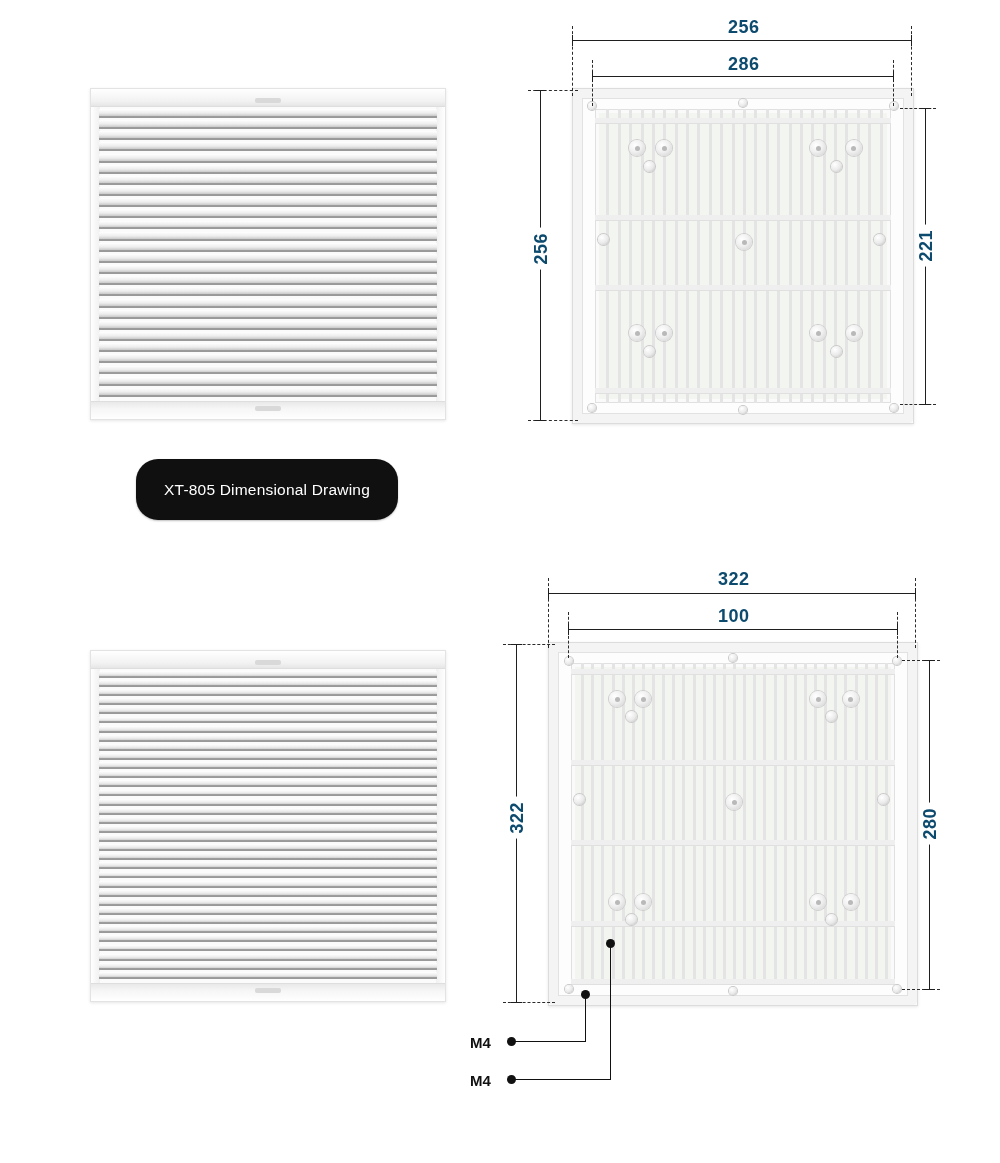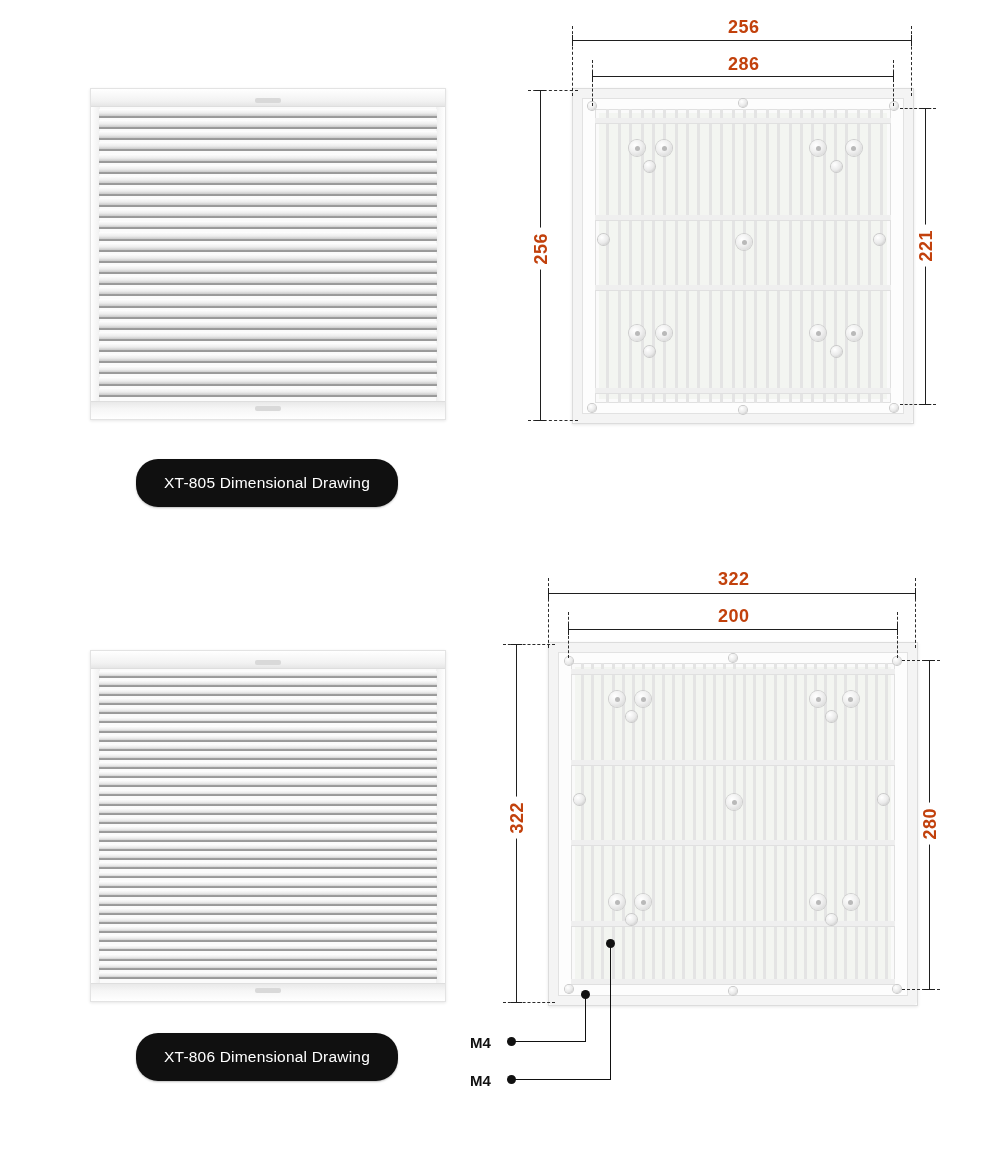--- a/index.html
+++ b/index.html
@@ -184,21 +184,21 @@
   .tick-h {
     position: absolute;
     height: 1px;
     width: 11px;
     background: #1f1f1f;
   }
   .dim-text {
     position: absolute;
     font-size: 18px;
     font-weight: bold;
-    color: #c2410c;
+    color: #0c4a6e;
     background: #ffffff;
     padding: 0 5px;
     letter-spacing: 0.5px;
   }
   .dim-text.vertical {
     writing-mode: vertical-rl;
     transform: rotate(180deg);
     padding: 5px 0;
   }
   .callout-label {
@@ -255,21 +255,21 @@
         <div class="louvre" style="top: 211.923px; height: 8.95385px;"></div>
         <div class="louvre" style="top: 223.077px; height: 8.95385px;"></div>
         <div class="louvre" style="top: 234.231px; height: 8.95385px;"></div>
         <div class="louvre" style="top: 245.385px; height: 8.95385px;"></div>
         <div class="louvre" style="top: 256.538px; height: 8.95385px;"></div>
         <div class="louvre" style="top: 267.692px; height: 8.95385px;"></div>
         <div class="louvre" style="top: 278.846px; height: 8.95385px;"></div>
       </div>
   </div>
 
-  <div class="label-pill" style="left:136px; top:459px; width:262px; height:48px;">
+  <div class="label-pill" style="left:136px; top:459px; width:262px; height:61px;">
     <span>XT-805 Dimensional Drawing</span>
   </div>
 
   <div class="rear-view" id="rv805" style="left:572px; top:88px; width:340px; height:334px;">
     <div class="rv-outer-frame"></div>
     <div class="rv-inner" id="rv805-inner" style="left:22px; top:20px; right:22px; bottom:20px;">
       <div class="rv-filter" style="left:4px; top:4px; right:4px; bottom:4px;"></div>
     <div class="rv-vbar" style="left: 11.3846px;"></div>
         <div class="rv-vbar" style="left: 22.7692px;"></div>
         <div class="rv-vbar" style="left: 34.1538px;"></div>
@@ -394,23 +394,20 @@
         <div class="louvre" style="top: 246.176px; height: 6.91765px;"></div>
         <div class="louvre" style="top: 255.294px; height: 6.91765px;"></div>
         <div class="louvre" style="top: 264.412px; height: 6.91765px;"></div>
         <div class="louvre" style="top: 273.529px; height: 6.91765px;"></div>
         <div class="louvre" style="top: 282.647px; height: 6.91765px;"></div>
         <div class="louvre" style="top: 291.765px; height: 6.91765px;"></div>
         <div class="louvre" style="top: 300.882px; height: 6.91765px;"></div>
       </div>
   </div>
 
-  <div class="label-pill" style="left:136px; top:473px; width:262px; height:48px;">
-    <span>XT-806 Dimensional Drawing</span>
-  </div>
 
   <div class="rear-view" id="rv806" style="left:548px; top:82px; width:368px; height:362px;">
     <div class="rv-outer-frame"></div>
     <div class="rv-inner" id="rv806-inner" style="left:22px; top:20px; right:22px; bottom:20px;">
       <div class="rv-filter" style="left:4px; top:4px; right:4px; bottom:4px;"></div>
     <div class="rv-vbar" style="left: 10.125px;"></div>
         <div class="rv-vbar" style="left: 20.25px;"></div>
         <div class="rv-vbar" style="left: 30.375px;"></div>
         <div class="rv-vbar" style="left: 40.5px;"></div>
         <div class="rv-vbar" style="left: 50.625px;"></div>
@@ -474,21 +471,21 @@
   <div class="dim-line-h" style="left:548px; top:33px; width:368px;"></div>
   <div class="tick-v" style="left:548px; top:28px;"></div>
   <div class="tick-v" style="left:915px; top:28px;"></div>
   <div class="dim-text" style="left:713px; top:9px;">322</div>
 
   <div class="dim-ext" style="left:568px; top:52px; height:46px;"></div>
   <div class="dim-ext" style="left:897px; top:52px; height:46px;"></div>
   <div class="dim-line-h" style="left:568px; top:69px; width:330px;"></div>
   <div class="tick-v" style="left:568px; top:64px;"></div>
   <div class="tick-v" style="left:897px; top:64px;"></div>
-  <div class="dim-text" style="left:713px; top:46px;">200</div>
+  <div class="dim-text" style="left:713px; top:46px;">100</div>
 
   <div class="dim-ext-h" style="left:503px; top:84px; width:52px;"></div>
   <div class="dim-ext-h" style="left:503px; top:442px; width:52px;"></div>
   <div class="dim-line-v" style="left:516px; top:84px; height:359px;"></div>
   <div class="tick-h" style="left:511px; top:84px;"></div>
   <div class="tick-h" style="left:511px; top:442px;"></div>
   <div class="dim-text vertical" style="left:507px; top:237px;">322</div>
 
   <div class="dim-ext-h" style="left:902px; top:100px; width:38px;"></div>
   <div class="dim-ext-h" style="left:902px; top:429px; width:38px;"></div>

